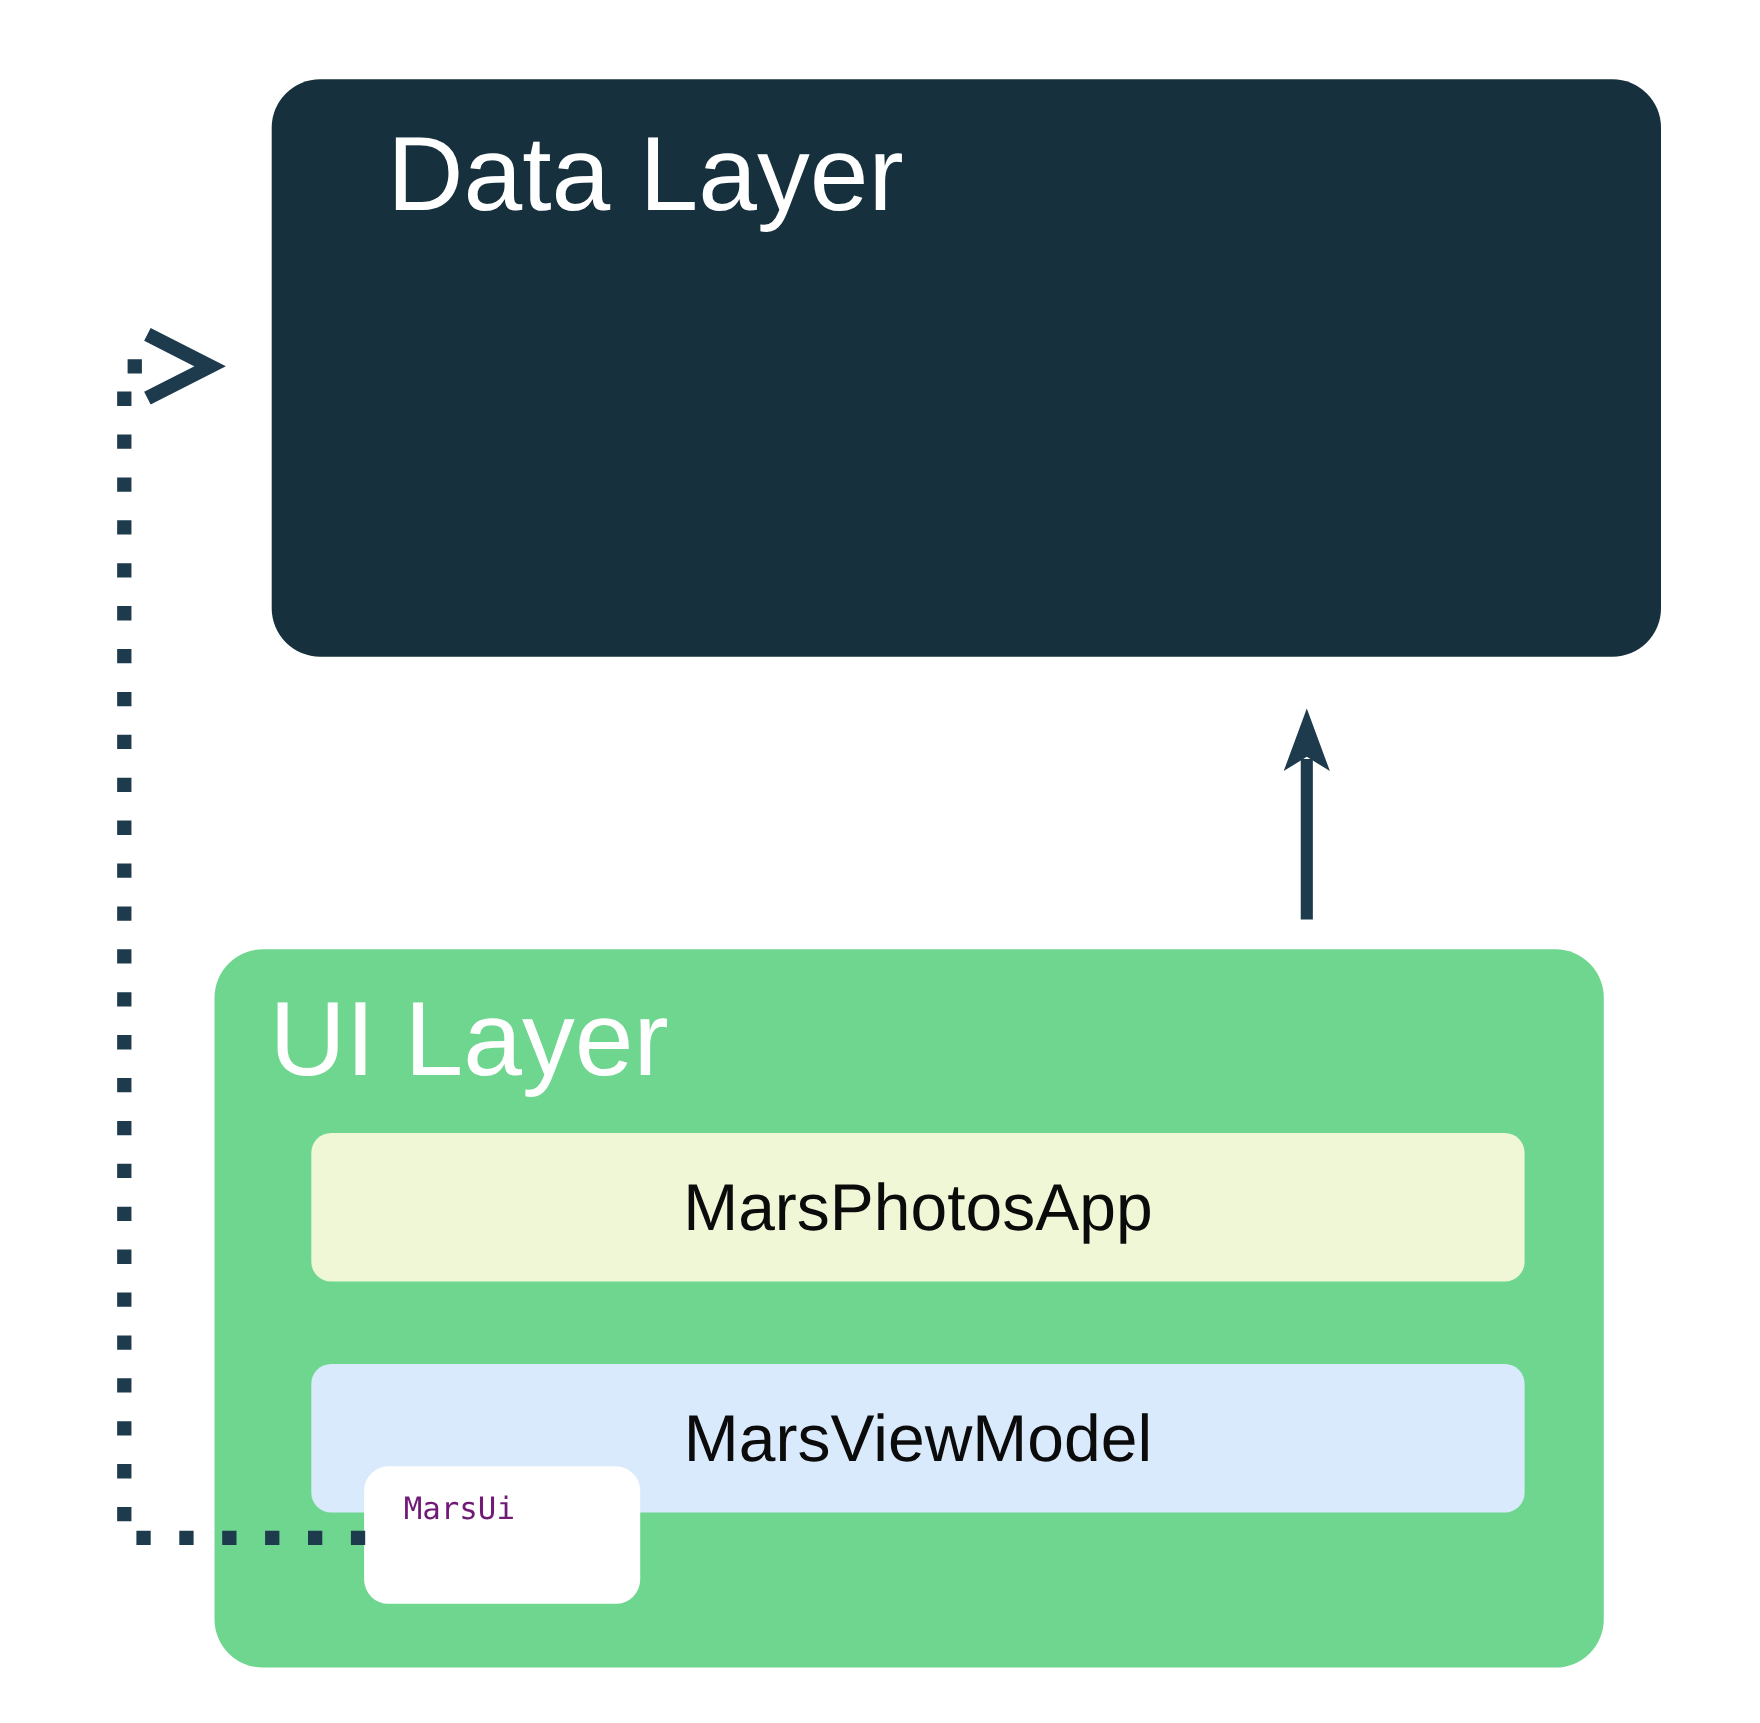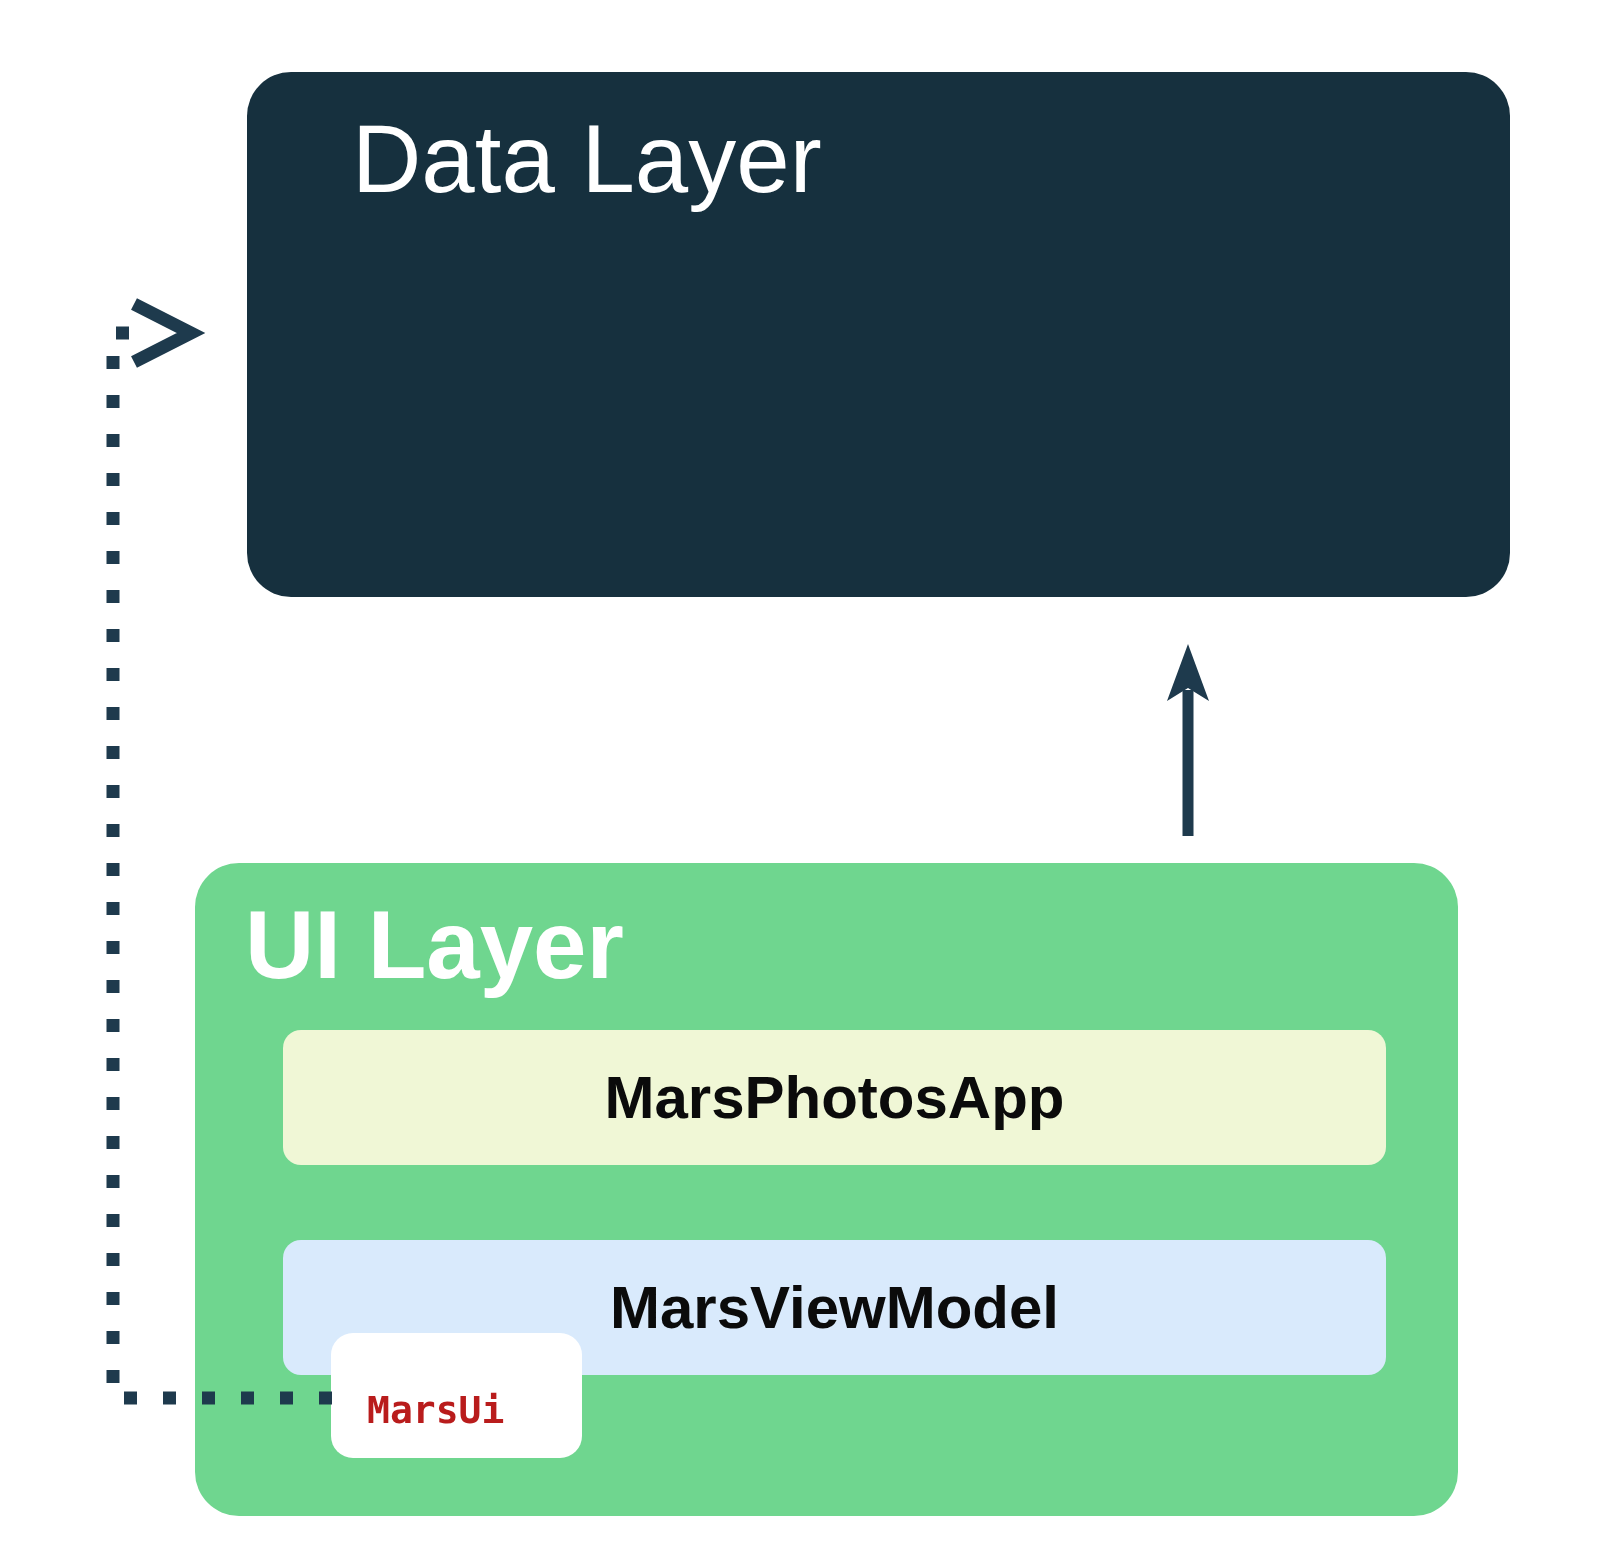--- a/index.html
+++ b/index.html
@@ -26,21 +26,20 @@
     height: 525px;
     background: var(--navy, #16303e);
     margin-left: 36px;
   }
   .ui-layer {
     left: 195px;
     top: 863px;
     width: 1263px;
     height: 653px;
     background: var(--green, #6fd68f);
-    font-weight: bold;
   }
   .layer-title {
     position: absolute;
     color: #ffffff;
     font-size: 96px;
     line-height: 120px;
     white-space: nowrap;
   }
   .data-layer .layer-title { left: 105px; top: 27px; }
   .ui-layer .layer-title  { left: 50px;  top: 22px; }
@@ -84,26 +83,25 @@
     top: 470px;             
     width: 251px;
     height: 125px;
     border-radius: 22px;
     background: #ffffff;
     box-sizing: border-box;
     padding: 13px 0 0 36px;
   }
   .mars-ui-state-box .mono-line {
     display: block;
-    color: #b91c1c;
+    color: #701a75;
     font-family: "DejaVu Sans Mono", "Liberation Mono", monospace;
-    font-size: 38px;
+    font-size: 28px;
     line-height: 51px;
     white-space: nowrap;
-    margin-top: 39px;
   }
   svg.overlay {
     position: absolute;
     left: 0;
     top: 0;
     width: 1600px;
     height: 1566px;
     pointer-events: none;
     z-index: 5;
   }

